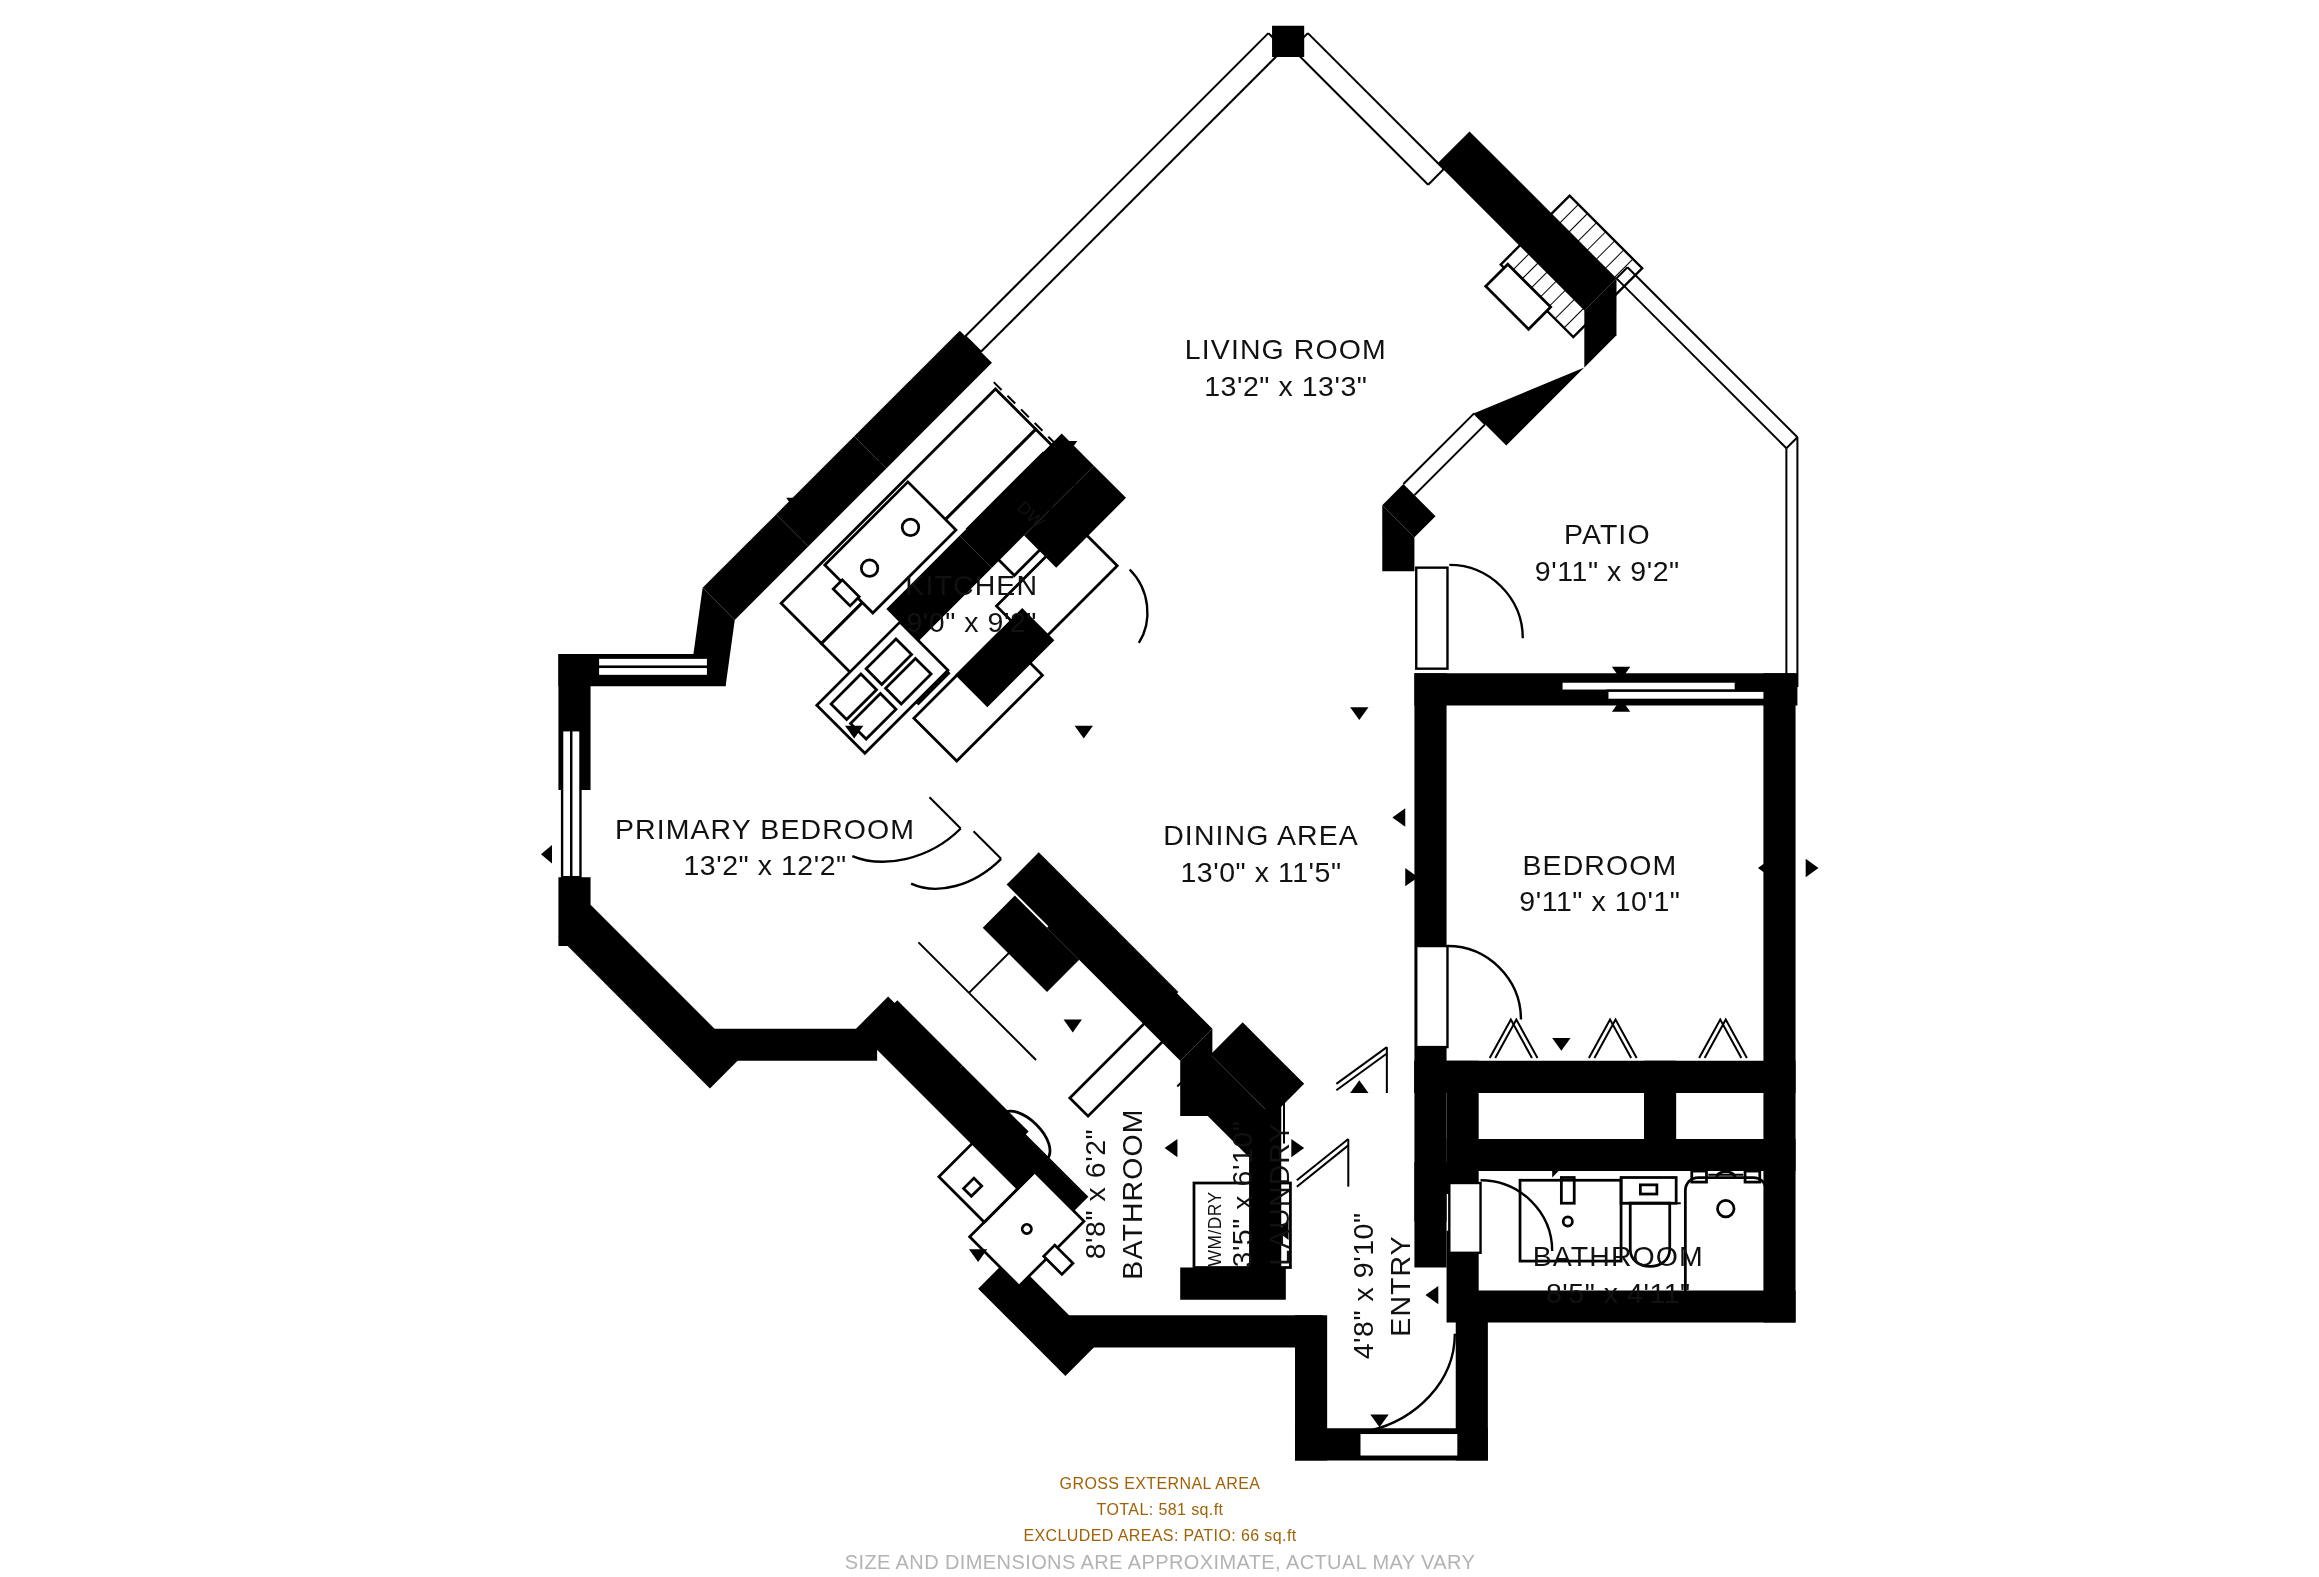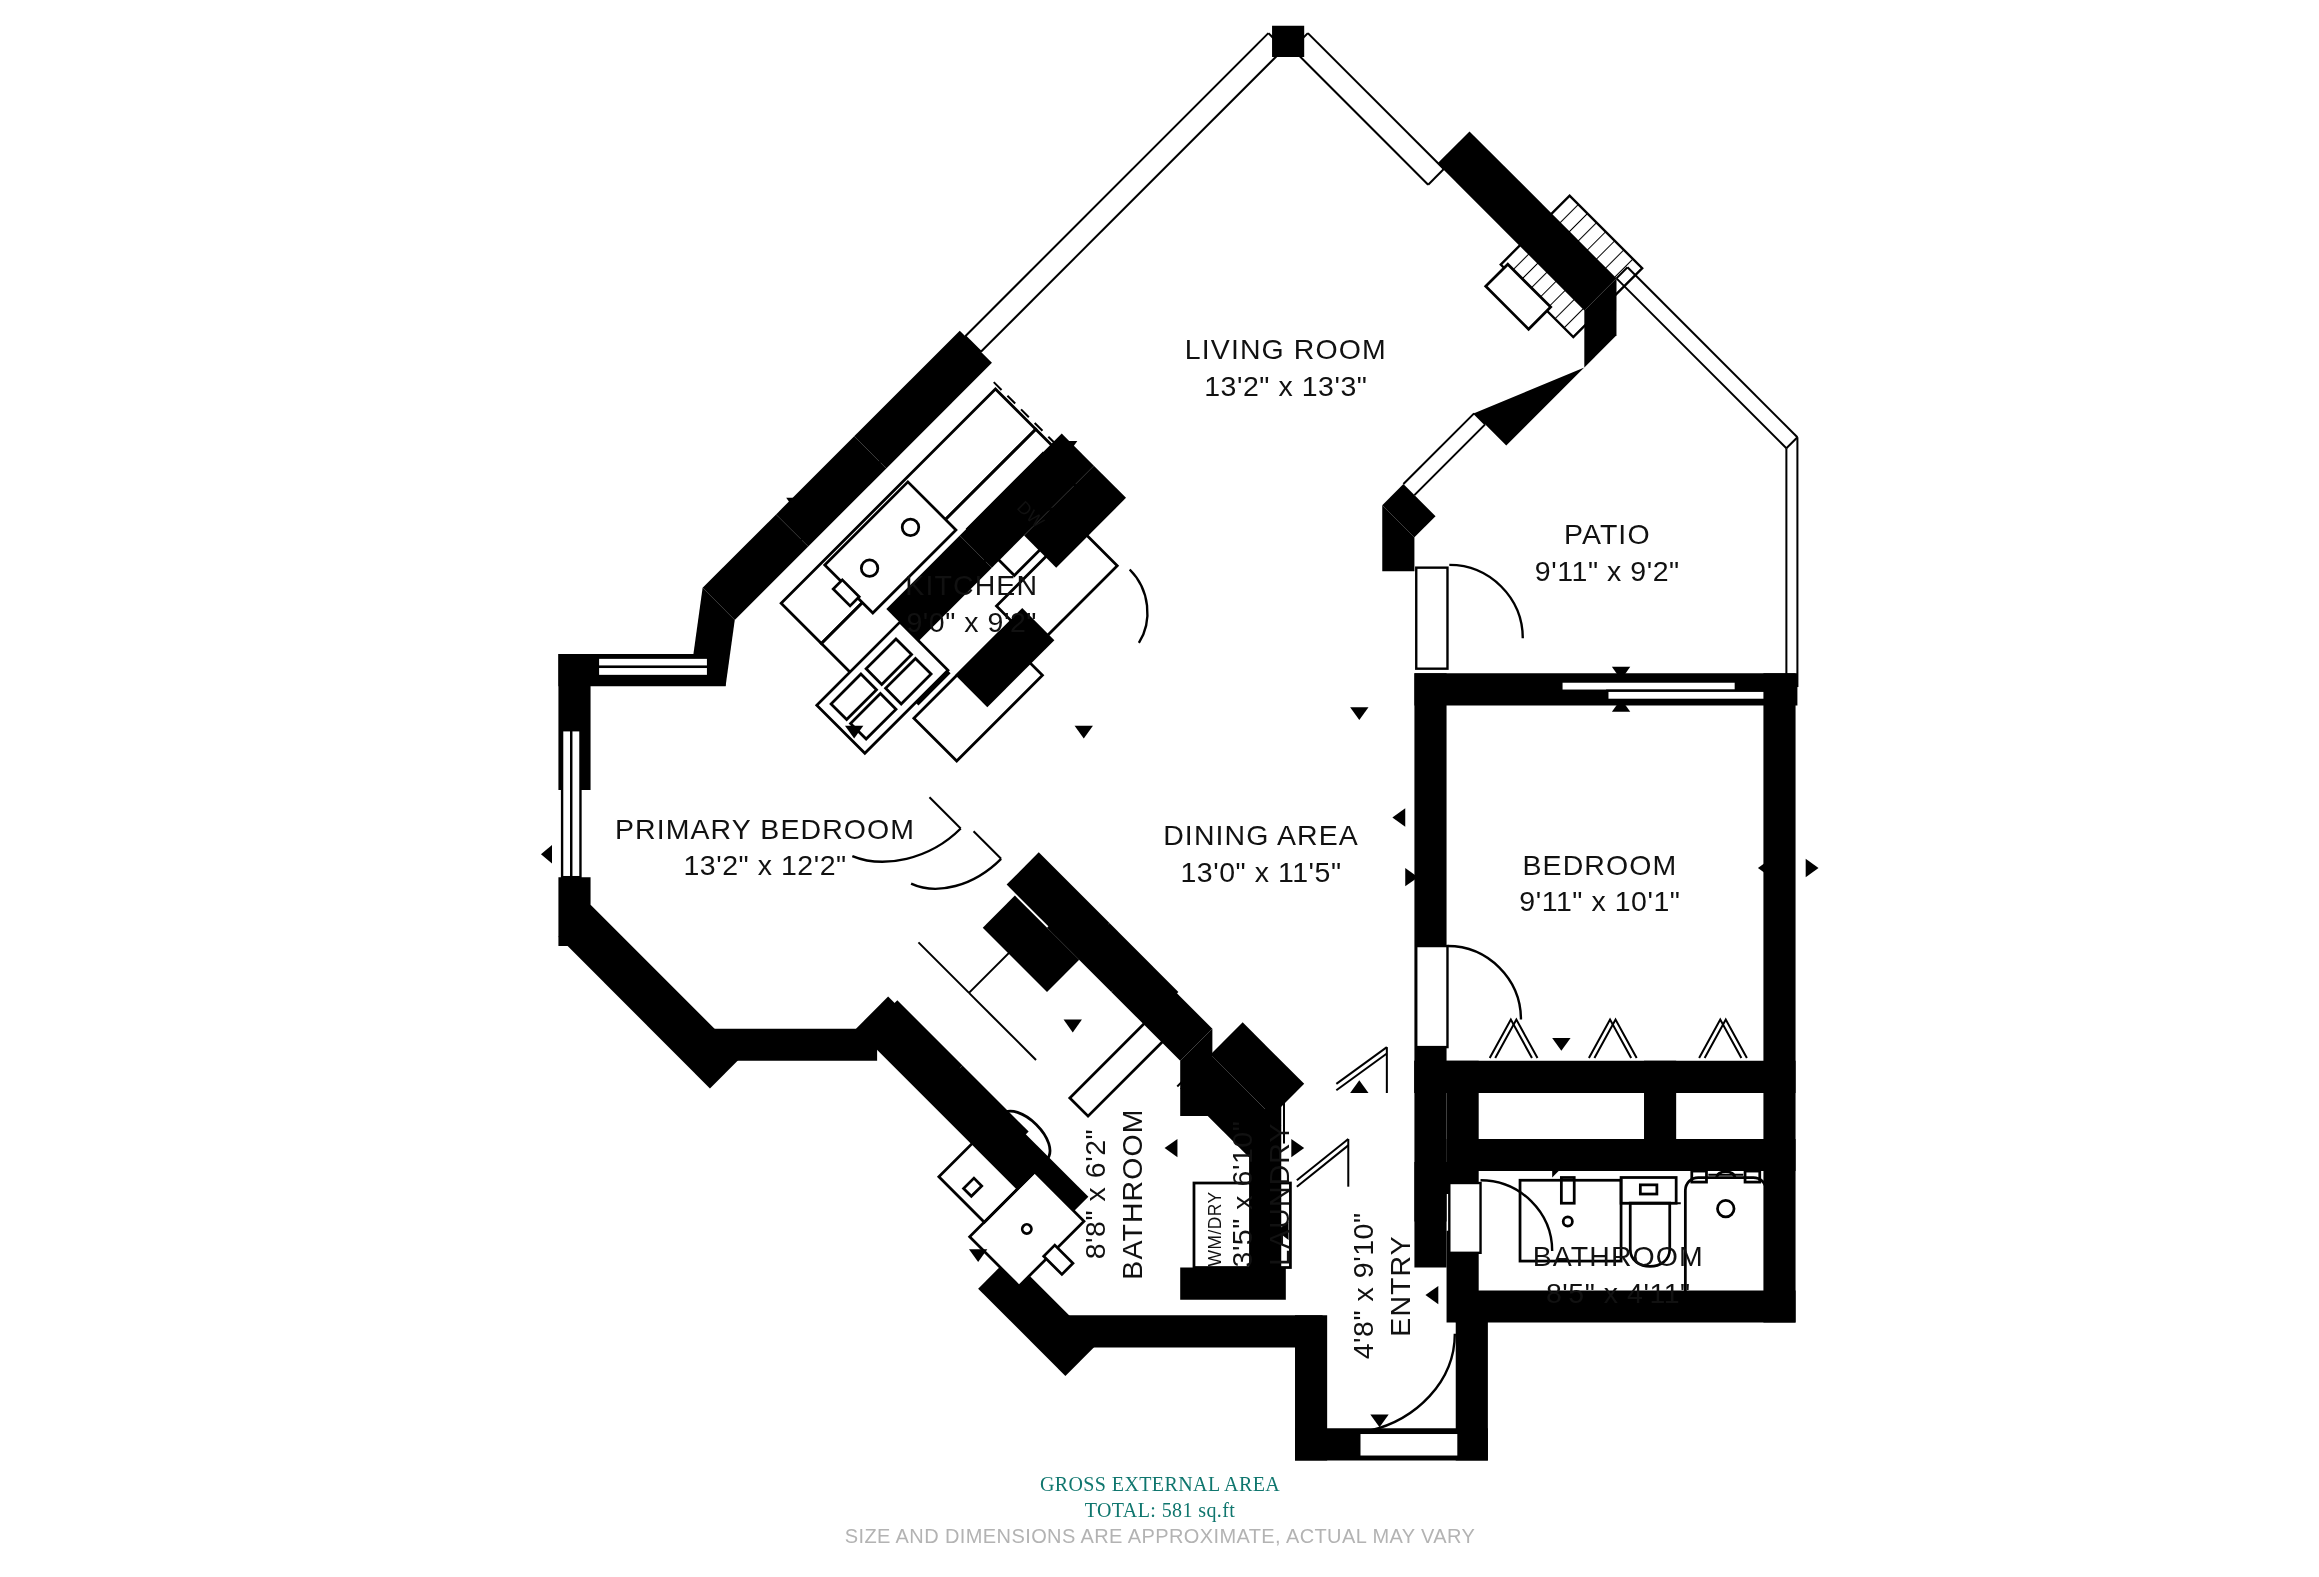--- a/index.html
+++ b/index.html
@@ -61,23 +61,23 @@
 
   
   #footer {
     position: absolute;
     left: 0;
     top: 1471px;
     width: 2320px;
     text-align: center;
   }
   #footer .f-line {
-    font-family: Liberation Serif, serif;
-    color: #0f766e;
-    font-size: 20px;
+    font-family: Liberation Sans, sans-serif;
+    color: #a16207;
+    font-size: 16px;
     line-height: 26px;
     letter-spacing: 0.4px;
     white-space: pre;
   }
   #footer .f-disclaimer {
     font-family: "Liberation Sans", sans-serif;
     color: #b3b3b3;
     font-size: 20px;
     line-height: 27px;
     letter-spacing: 0.4px;
@@ -462,17 +462,18 @@
       </g>
 
     </g>
 
     </g>
   </svg>
 
   <div id="footer">
     <div class="f-line">GROSS EXTERNAL AREA</div>
     <div class="f-line">TOTAL: 581 sq.ft</div>
+    <div class="f-line">EXCLUDED AREAS: PATIO: 66 sq.ft</div>
     <div class="f-disclaimer">SIZE AND DIMENSIONS ARE APPROXIMATE, ACTUAL MAY VARY</div>
   </div>
 
 </div>
 
 
 </body></html>

